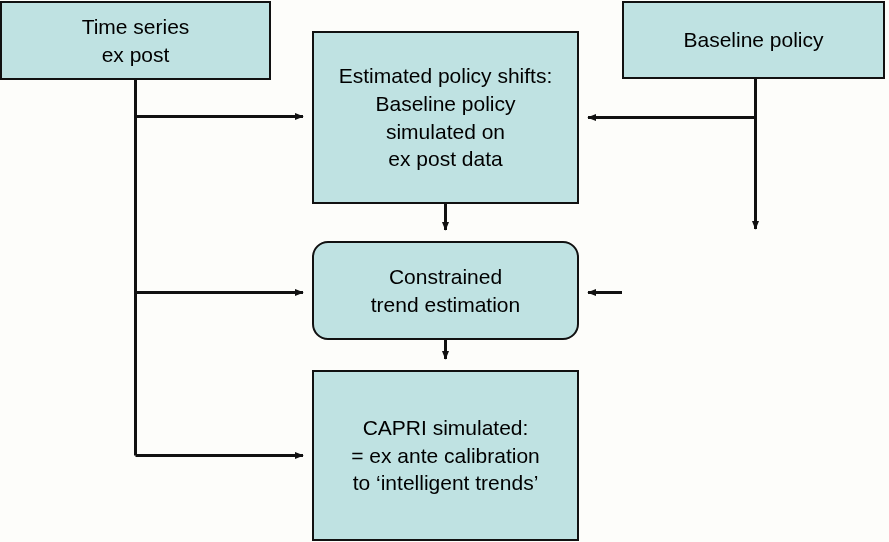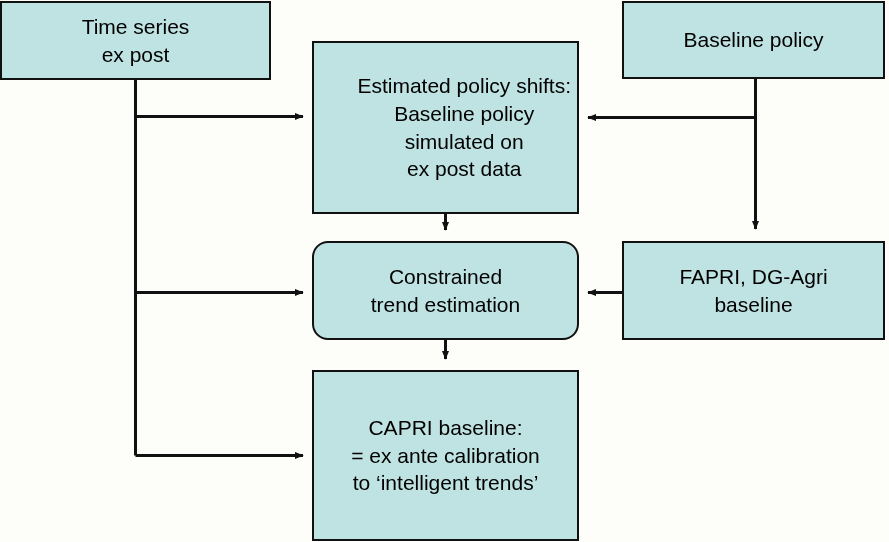--- a/index.html
+++ b/index.html
@@ -39,21 +39,21 @@
     line-height: 1.32;
     z-index: 2;
   }
   .node .label {
     display: block;
     white-space: pre-line;
     padding: 0 6px;
   }
   
   #node-time-series { left: 0px;   top: 1px;   width: 271px; height: 79px; }
-  #node-estimated   { left: 312px; top: 41px;  width: 267px; height: 173px; justify-content: flex-end; }
+  #node-estimated   { left: 312px; top: 31px;  width: 267px; height: 173px; }
   #node-baseline    { left: 622px; top: 1px;   width: 263px; height: 78px; }
   #node-constrained { left: 312px; top: 241px; width: 267px; height: 99px; border-radius: 16px; }
   #node-fapri       { left: 622px; top: 241px; width: 263px; height: 99px; }
   #node-capri       { left: 312px; top: 370px; width: 267px; height: 171px; }
 </style>
 </head>
 <body>
 
 <div id="diagram">
 
@@ -97,24 +97,20 @@
 
   <div class="node" id="node-baseline">
     <span class="label">Baseline policy</span>
   </div>
 
   <div class="node" id="node-constrained">
     <span class="label">Constrained
 trend estimation</span>
   </div>
 
-  <div class="node" id="node-fapri">
-    <span class="label">FAPRI, DG-Agri
-baseline</span>
-  </div>
 
   <div class="node" id="node-capri">
-    <span class="label">CAPRI baseline:
+    <span class="label">CAPRI simulated:
 = ex ante calibration
 to ‘intelligent trends’</span>
   </div>
 
 </div>
 
 </body></html>

